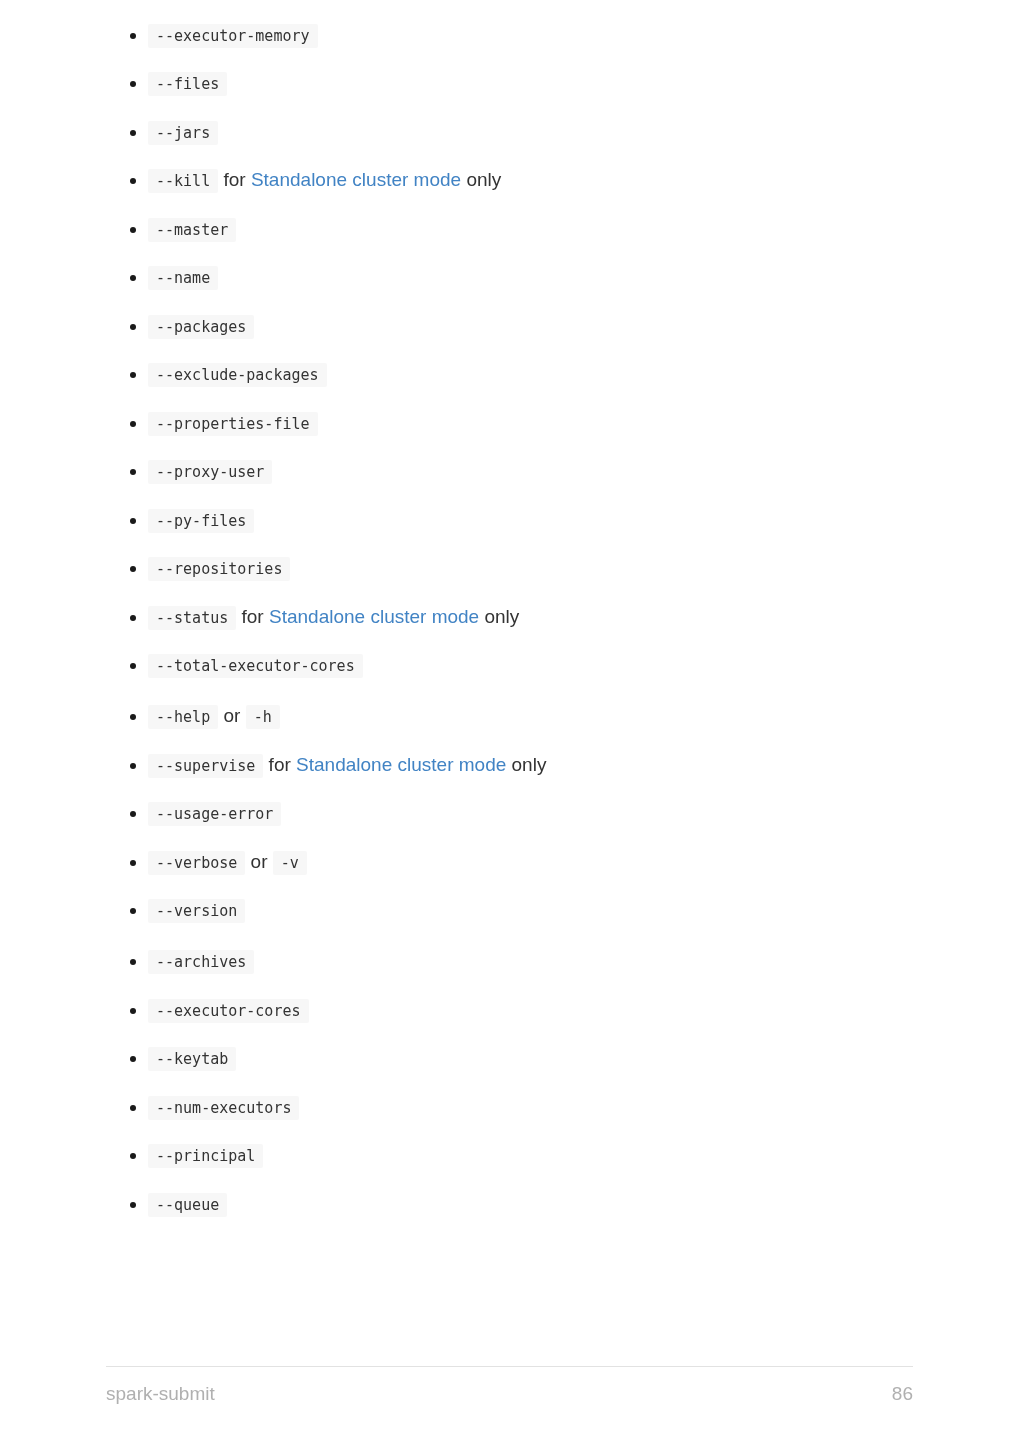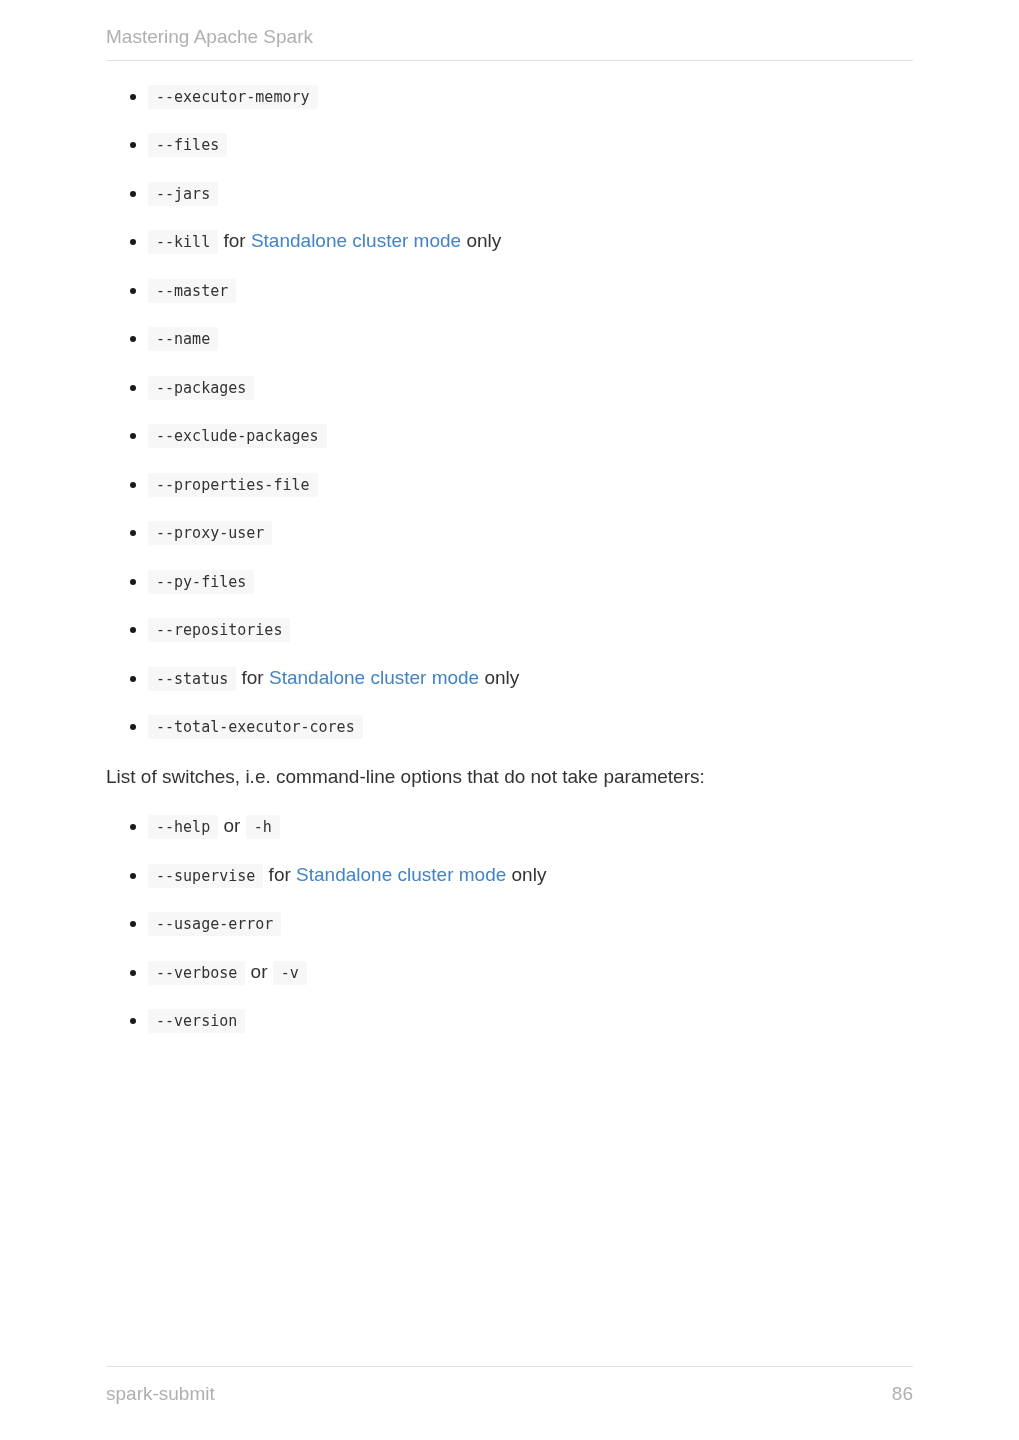--- a/index.html
+++ b/index.html
@@ -79,48 +79,52 @@
     font-size: 19px;
     line-height: 23px;
     color: var(--muted);
   }
 </style>
 </head>
 <body>
 
 <div class="page">
 
-  <header class="book-header">
-    <div class="book-title">Mastering Apache Spark</div>
-  </header>
 
   <main class="content">
       <ul>
         <li><code class="chip">--executor-memory</code></li>
         <li><code class="chip">--files</code></li>
         <li><code class="chip">--jars</code></li>
         <li><code class="chip">--kill</code><span> for </span><a class="mode-link" href="#">Standalone cluster mode</a><span> only</span></li>
         <li><code class="chip">--master</code></li>
         <li><code class="chip">--name</code></li>
         <li><code class="chip">--packages</code></li>
         <li><code class="chip">--exclude-packages</code></li>
         <li><code class="chip">--properties-file</code></li>
         <li><code class="chip">--proxy-user</code></li>
         <li><code class="chip">--py-files</code></li>
         <li><code class="chip">--repositories</code></li>
         <li><code class="chip">--status</code><span> for </span><a class="mode-link" href="#">Standalone cluster mode</a><span> only</span></li>
         <li><code class="chip">--total-executor-cores</code></li>
       </ul>
-      <p>List of switches, i.e. command-line options that do not take parameters:</p>
       <ul>
         <li><code class="chip">--help</code><span> or </span><code class="chip">-h</code></li>
         <li><code class="chip">--supervise</code><span> for </span><a class="mode-link" href="#">Standalone cluster mode</a><span> only</span></li>
         <li><code class="chip">--usage-error</code></li>
         <li><code class="chip">--verbose</code><span> or </span><code class="chip">-v</code></li>
         <li><code class="chip">--version</code></li>
+      </ul>
+      <ul>
+        <li><code class="chip">--archives</code></li>
+        <li><code class="chip">--executor-cores</code></li>
+        <li><code class="chip">--keytab</code></li>
+        <li><code class="chip">--num-executors</code></li>
+        <li><code class="chip">--principal</code></li>
+        <li><code class="chip">--queue</code></li>
       </ul>
     </main>
 
   <footer class="book-footer">
     <span>spark-submit</span>
     <span>86</span>
   </footer>
 
 </div>
 

